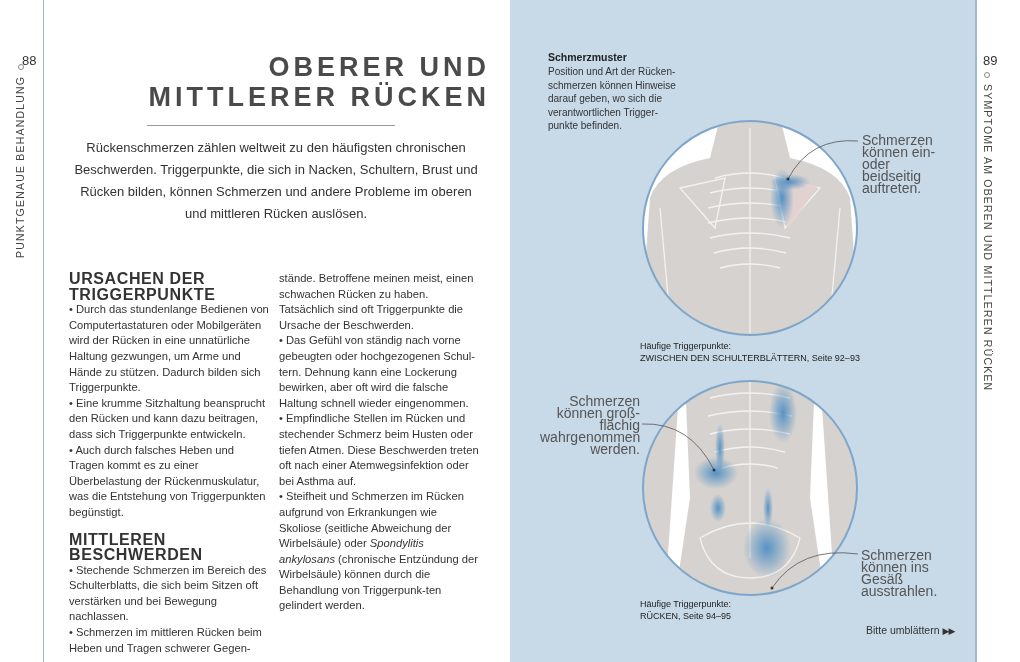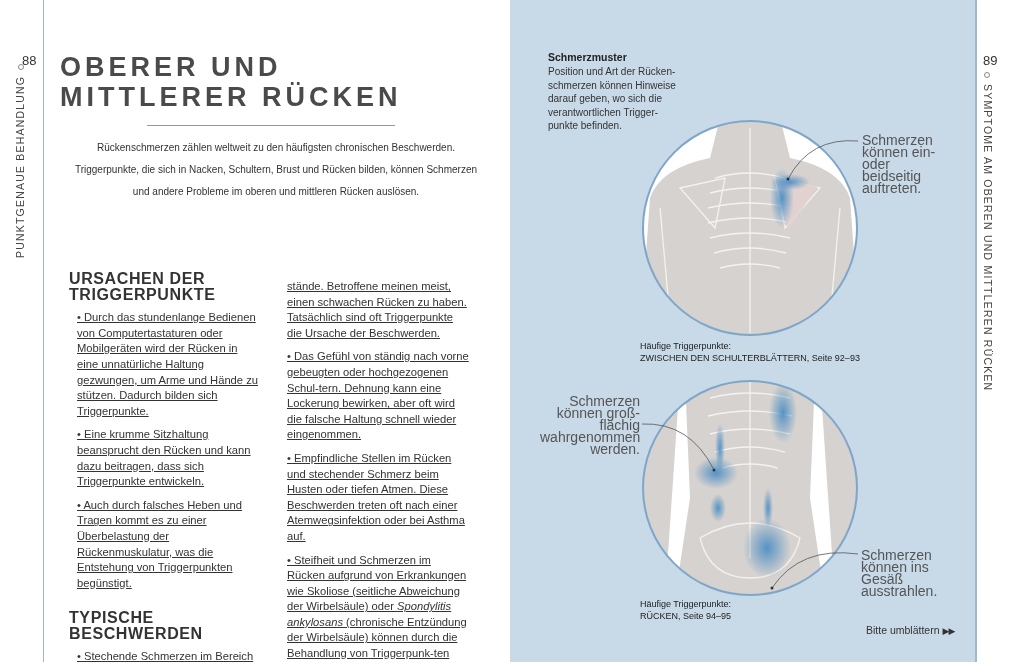--- a/index.html
+++ b/index.html
@@ -6,29 +6,29 @@
   body { width:1020px; height:662px; background:#ffffff; position:relative; overflow:hidden;
          font-family:"Liberation Sans", sans-serif; color:#3a3a3a; }
   .vline-left { position:absolute; left:43px; top:0; width:1px; height:662px; background:#9fb9cc; }
   .blue-panel { position:absolute; left:510px; top:0; width:467px; height:662px; background:#c8d9e8; }
   .vline-right { position:absolute; left:975px; top:0; width:2px; height:662px; background:#9fb9cc; }
   .page-num { position:absolute; font-size:13px; color:#333; }
   .side-label { position:absolute; font-size:10.5px; letter-spacing:1.2px; color:#444; white-space:nowrap; }
   .side-left { left:14px; top:258px; transform-origin:left top; transform:rotate(-90deg); }
   .side-right { left:994px; top:72px; transform-origin:left top; transform:rotate(90deg); }
   .circle-dot { display:inline-block; width:6px; height:6px; border:1px solid #888; border-radius:50%; vertical-align:middle; margin:0 6px; }
-  .title { position:absolute; left:60px; top:52px; width:430px; text-align:left; font-size:27px; font-weight:bold;
+  .title { position:absolute; left:60px; top:52px; width:430px; text-align:right; font-size:27px; font-weight:bold;
            letter-spacing:4px; line-height:30px; color:#4a4a4a; }
   .title-rule { position:absolute; left:147px; top:125px; width:248px; height:1px; background:#999; }
-  .intro { position:absolute; left:70px; top:137px; width:412px; text-align:center; font-size:10px; line-height:22px; color:#333; }
+  .intro { position:absolute; left:70px; top:137px; width:412px; text-align:center; font-size:13px; line-height:22px; color:#333; }
   .col { position:absolute; font-size:11.2px; line-height:15.6px; color:#333; }
   .col1 { left:69px; top:271px; width:200px; }
   .col2 { left:279px; top:271px; width:200px; }
   .h3 { font-weight:bold; letter-spacing:0.6px; font-size:16px; color:#333; }
-  .col p { margin:8px;text-decoration:underline; }
+  .col p { margin:0; }
   .sp { height:11px; }
   .sm-title { position:absolute; left:548px; top:51px; font-size:10.5px; font-weight:bold; color:#222; }
   .sm-body { position:absolute; left:548px; top:65px; width:130px; font-size:10px; line-height:13.5px; color:#333; }
   .annot { position:absolute; font-size:14px; line-height:12px; color:#555; font-family:"Liberation Sans Narrow","Liberation Sans", sans-serif; }
   .caption { position:absolute; font-size:9px; line-height:12px; color:#222; text-align:left; }
   .illus { position:absolute; }
   .bitte { position:absolute; left:866px; top:624px; font-size:10.5px; color:#333; }
 </style>
 </head>
 <body>
@@ -48,21 +48,21 @@
 </div>
 <div class="title-rule"></div>
 <div class="intro">Rückenschmerzen zählen weltweit zu den häufigsten chronischen Beschwerden. Triggerpunkte, die sich in Nacken, Schultern, Brust und Rücken bilden, können Schmerzen und andere Probleme im oberen und mittleren Rücken auslösen.</div>
 
 <div class="col col1">
   <div class="h3">URSACHEN DER TRIGGERPUNKTE</div>
   <p>• Durch das stundenlange Bedienen von Computertastaturen oder Mobilgeräten wird der Rücken in eine unnatürliche Haltung gezwungen, um Arme und Hände zu stützen. Dadurch bilden sich Triggerpunkte.</p>
   <p>• Eine krumme Sitzhaltung beansprucht den Rücken und kann dazu beitragen, dass sich Triggerpunkte entwickeln.</p>
   <p>• Auch durch falsches Heben und Tragen kommt es zu einer Überbelastung der Rückenmuskulatur, was die Entstehung von Triggerpunkten begünstigt.</p>
   <div class="sp"></div>
-  <div class="h3">TYPISCHE BESCHWERDEN</div>
+  <div class="h3">MITTLEREN BESCHWERDEN</div>
   <p>•  Stechende Schmerzen im Bereich des Schulterblatts, die sich beim Sitzen oft verstärken und bei Bewegung nachlassen.</p>
   <p>• Schmerzen im mittleren Rücken beim Heben und Tragen schwerer Gegen-</p>
 </div>
 
 <div class="col col2">
   <p>stände. Betroffene meinen meist, einen schwachen Rücken zu haben. Tatsächlich sind oft Triggerpunkte die Ursache der Beschwerden.</p>
   <p>• Das Gefühl von ständig nach vorne gebeugten oder hochgezogenen Schul-tern. Dehnung kann eine Lockerung bewirken, aber oft wird die falsche Haltung schnell wieder eingenommen.</p>
   <p>• Empfindliche Stellen im Rücken und stechender Schmerz beim Husten oder tiefen Atmen. Diese Beschwerden treten oft nach einer Atemwegsinfektion oder bei Asthma auf.</p>
   <p><span>• Steifheit und Schmerzen im Rücken aufgrund von Erkrankungen wie Skoliose (seitliche Abweichung der Wirbelsäule) oder </span><i>Spondylitis ankylosans</i><span> (chronische Entzündung der Wirbelsäule) können durch die Behandlung von Triggerpunk-ten gelindert werden.</span></p>
 </div>

